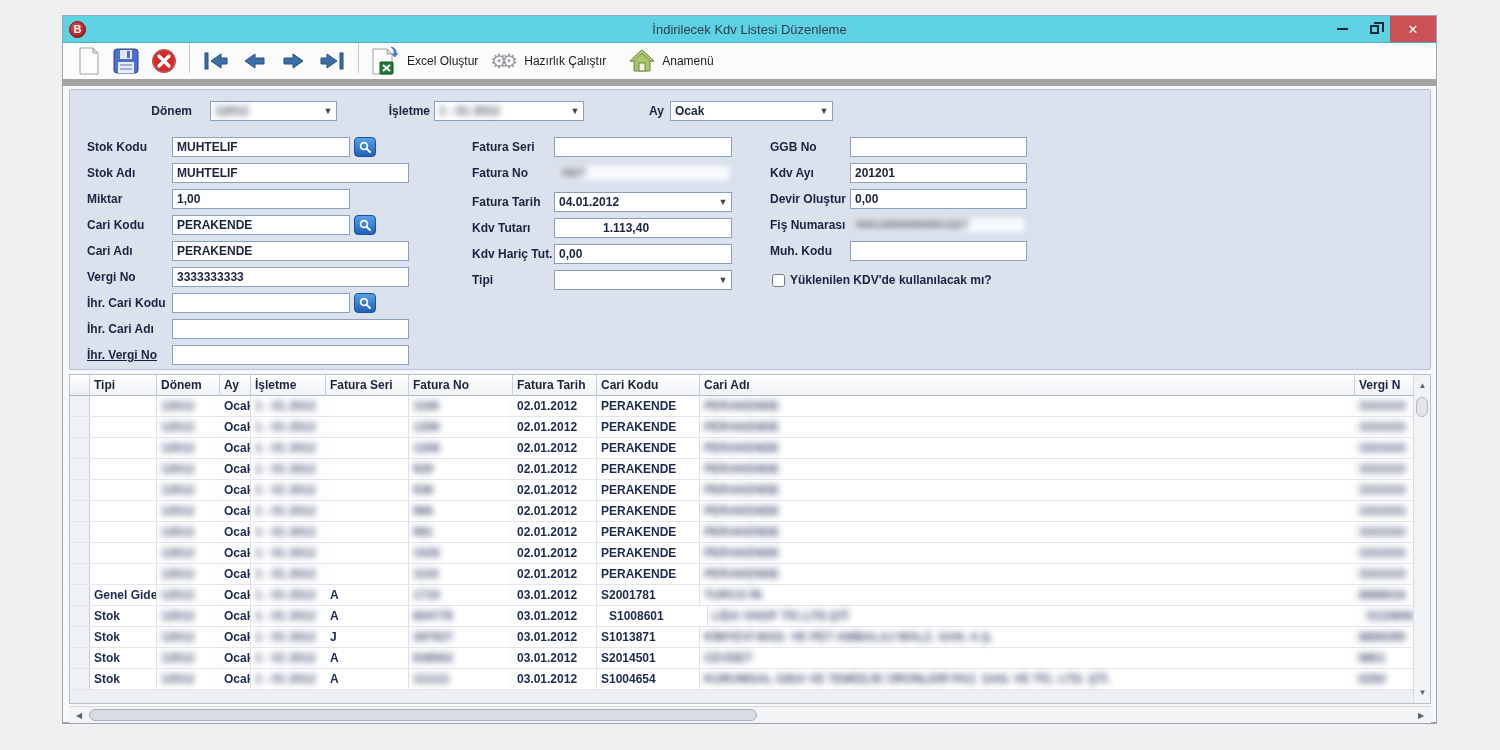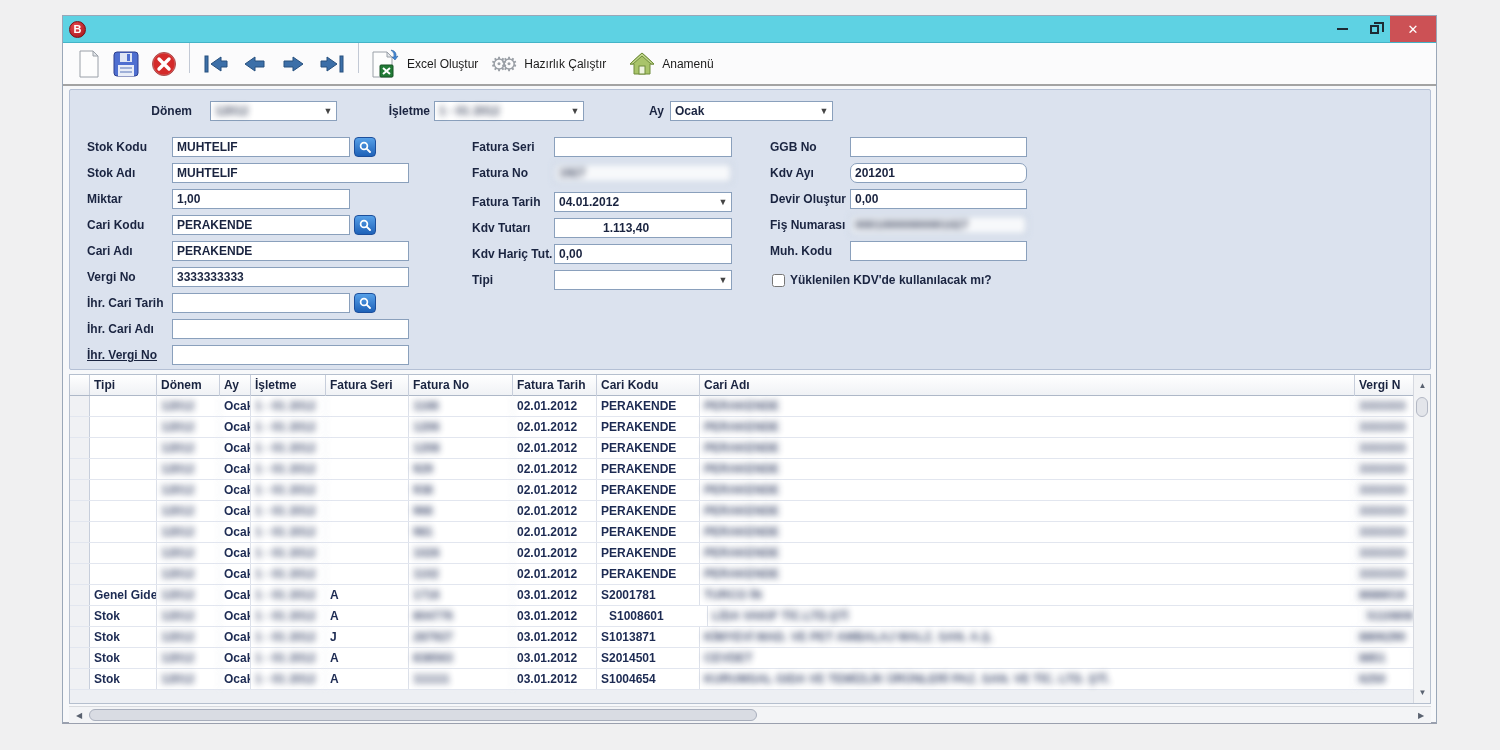--- a/index.html
+++ b/index.html
@@ -17,21 +17,21 @@
   .title { position:absolute; left:0; right:0; text-align:center; color:#2c3e50; font-size:13px; }
   .winbtns { margin-left:auto; display:flex; height:100%; z-index:2; }
   .winbtn { width:32px; height:100%; display:flex; align-items:center; justify-content:center; cursor:default; }
   .min-glyph { width:11px; height:2px; background:#1d2a33; }
   .restore-glyph { width:9px; height:9px; border:2px solid #1d2a33; position:relative; background:#5ed2e3; }
   .restore-glyph::before { content:""; position:absolute; left:2px; top:-5px; width:8px; height:8px;
     border:2px solid #1d2a33; border-left:none; border-bottom:none; }
   .close { width:46px; background:#cc5155; color:#fff; font-size:13px; font-weight:bold; }
 
   
-  .toolbar { height:43px; background:#fbfbfc; border-bottom:2px solid #a3a3a3;
+  .toolbar { height:43px; background:#fbfbfc; border-bottom:7px solid #a3a3a3;
     display:flex; padding-left:8px; }
   .tbtn { display:flex; align-items:center; gap:6px; padding:3px 6px; border-radius:3px; cursor:default; }
   .tsep { width:1px; height:30px; background:#c2c9d5; margin:0 6px; }
   .tlabel { font-size:12px; color:#1c1c1c; white-space:nowrap; }
   .gearicons { font-size:20px; color:#9a9fa6; letter-spacing:-8px; padding-right:8px; }
 
   
   .panel { position:absolute; left:6px; top:73px; width:1362px; height:281px;
     background:#dbe2ee; border:1px solid #b4c0d5; border-radius:2px; }
   .lbl { position:absolute; height:20px; line-height:20px; font-size:12px; font-weight:bold; color:#1a2440; white-space:nowrap; }
@@ -77,20 +77,21 @@
 
   svg { display:block; }
 </style>
 </head>
 <body>
 
 <div class="window">
 
   <div class="titlebar">
     <div class="logo">B</div>
+    <div class="title">İndirilecek Kdv Listesi Düzenleme</div>
     <div class="winbtns">
       <div class="winbtn">
           <span class="min-glyph"></span>
         </div>
       <div class="winbtn">
           <span class="restore-glyph"></span>
         </div>
       <div class="winbtn close">✕</div>
     </div>
   </div>
@@ -226,21 +227,21 @@
           <line x1="7.6" y1="7.6" x2="11" y2="11" stroke="#fff" stroke-width="1.9" stroke-linecap="round"></line>
         </svg>
     </div>
 
     <div class="lbl" style="left:17px; top:151px;">Cari Adı</div>
     <input class="inp" style="left: 102px; top: 151px; width: 237px;" value="PERAKENDE">
 
     <div class="lbl" style="left:17px; top:177px;">Vergi No</div>
     <input class="inp" style="left: 102px; top: 177px; width: 237px;" value="3333333333">
 
-    <div class="lbl" style="left:17px; top:203px;">İhr. Cari Tarih</div>
+    <div class="lbl" style="left:17px; top:203px;">İhr. Cari Kodu</div>
     <input class="inp" style="left: 102px; top: 203px; width: 178px;" value="">
     <div class="sbtn" style="left:284px; top:203px;">
       <svg width="12" height="12" viewBox="0 0 12 12">
           <circle cx="5" cy="5" r="3.4" fill="none" stroke="#fff" stroke-width="1.7"></circle>
           <line x1="7.6" y1="7.6" x2="11" y2="11" stroke="#fff" stroke-width="1.9" stroke-linecap="round"></line>
         </svg>
     </div>
 
     <div class="lbl" style="left:17px; top:229px;">İhr. Cari Adı</div>
     <input class="inp" style="left: 102px; top: 229px; width: 237px;" value="">
@@ -269,21 +270,21 @@
     <div class="lbl" style="left:402px; top:180px;">Tipi</div>
     <div class="combo" style="left:484px; top:180px; width:178px;">
       <span class="val"></span>
       <span class="arr">▼</span>
     </div>
 
     <div class="lbl" style="left:700px; top:47px;">GGB No</div>
     <input class="inp" style="left: 780px; top: 47px; width: 177px;" value="">
 
     <div class="lbl" style="left:700px; top:73px;">Kdv Ayı</div>
-    <input class="inp" style="left: 780px; top: 73px; width: 177px; border-radius: 7px;" value="201201">
+    <input class="inp" style="left: 780px; top: 73px; width: 177px;" value="201201">
 
     <div class="lbl" style="left:700px; top:99px;">Devir Oluştur</div>
     <input class="inp" style="left: 780px; top: 99px; width: 177px;" value="0,00">
 
     <div class="lbl" style="left:700px; top:125px;">Fiş Numarası</div>
     <input class="inp blur" style="left: 780px; top: 125px; width: 177px;" value="00010000000001027">
 
     <div class="lbl" style="left:700px; top:151px;">Muh. Kodu</div>
     <input class="inp" style="left: 780px; top: 151px; width: 177px;" value="">
 

